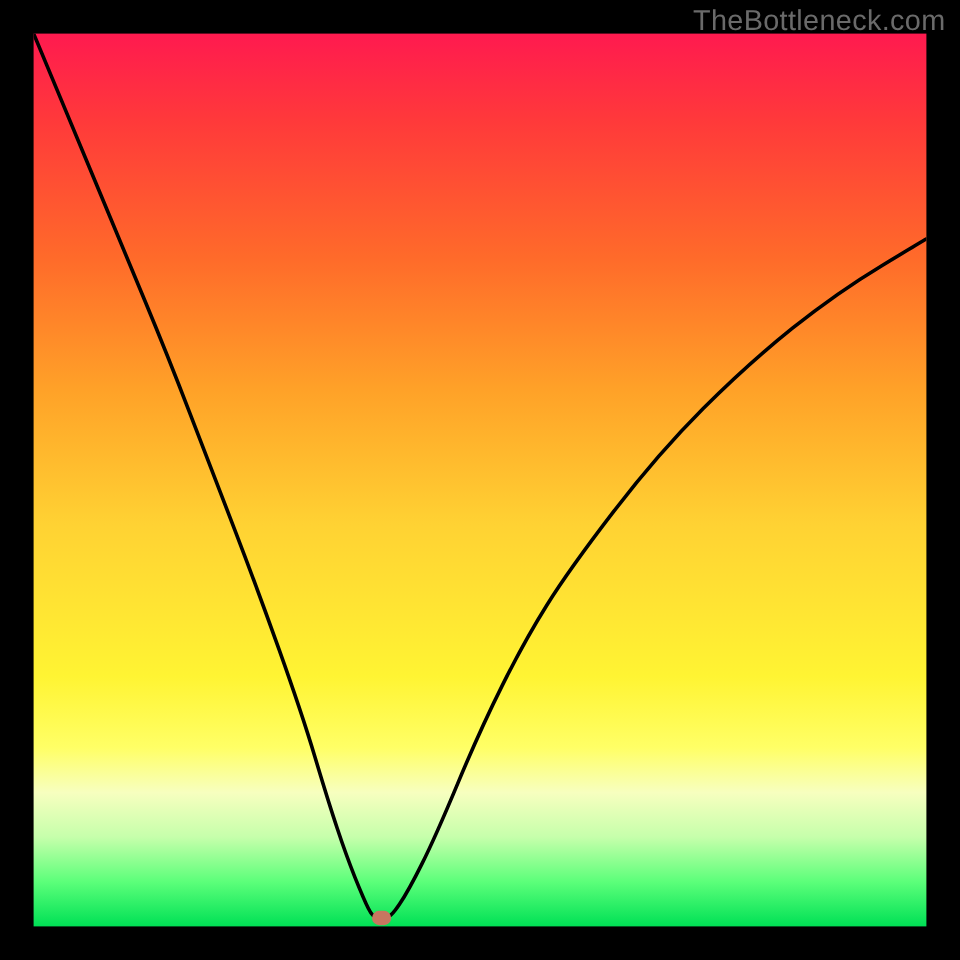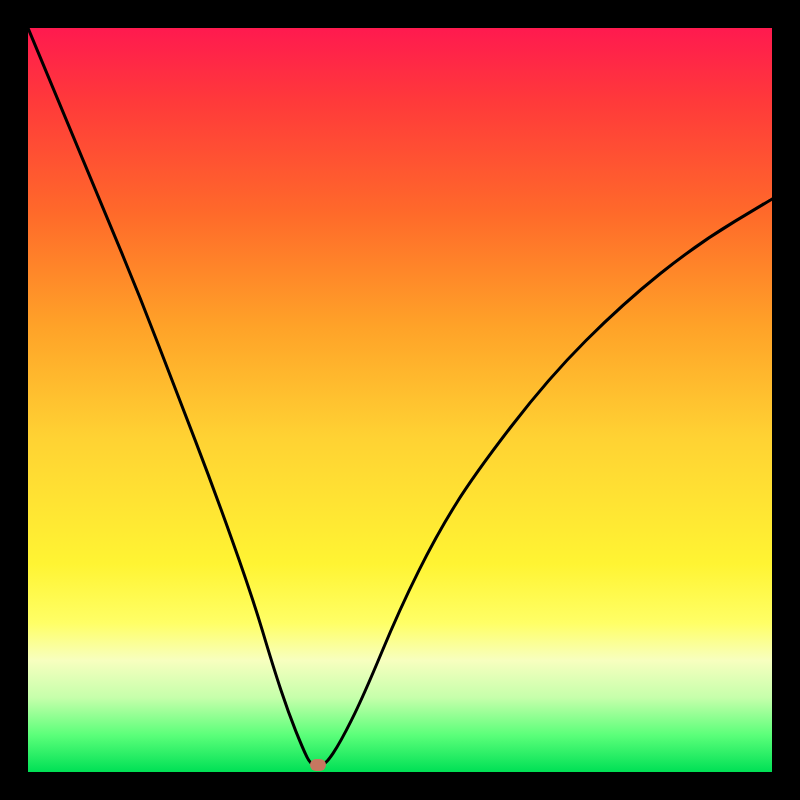--- a/index.html
+++ b/index.html
@@ -62,20 +62,21 @@
     height: 12px;
     border-radius: 6px / 6px;
     background: #c77760;
     transform: translate(-50%, -50%);
   }
 </style>
 </head>
 <body>
 
 <div class="frame">
+  <div class="watermark">TheBottleneck.com</div>
 
   <div class="plot-area">
     <svg class="curve" viewBox="0 0 744 744" preserveAspectRatio="none">
       <path id="curve-path" fill="none" stroke="#000" stroke-width="3" stroke-linejoin="round" stroke-linecap="round" d="M 0.0 0.0 Q 0.0 0.0 18.6 44.6 Q 37.2 89.3 55.8 133.9 Q 74.4 178.6 93.0 223.2 Q 111.6 267.8 130.2 316.2 Q 148.8 364.6 167.4 412.9 Q 186.0 461.3 204.6 513.4 Q 223.2 565.4 234.4 602.6 Q 245.5 639.8 253.0 662.2 Q 260.4 684.5 267.8 703.1 Q 275.3 721.7 279.0 729.1 Q 282.7 736.6 286.4 736.6 Q 290.2 736.6 293.9 736.6 Q 297.6 736.6 305.0 725.4 Q 312.5 714.2 323.6 691.9 Q 334.8 669.6 353.4 625.0 Q 372.0 580.3 390.6 543.1 Q 409.2 505.9 427.8 476.2 Q 446.4 446.4 483.6 398.0 Q 520.8 349.7 558.0 312.5 Q 595.2 275.3 632.4 245.5 Q 669.6 215.8 706.8 193.4 T 744.0 171.1"></path>
     </svg>
     <div class="marker" id="opt-marker" style="left: 290.16px; top: 736.56px; background: rgb(199, 119, 96);"></div>
   </div>
 </div>
 
 </body></html>

